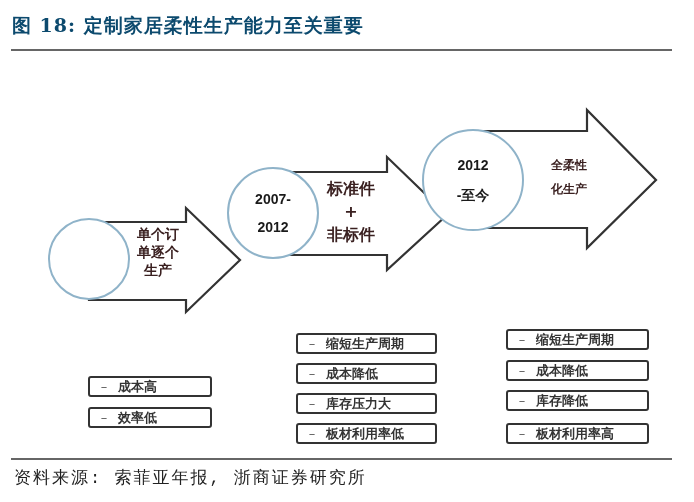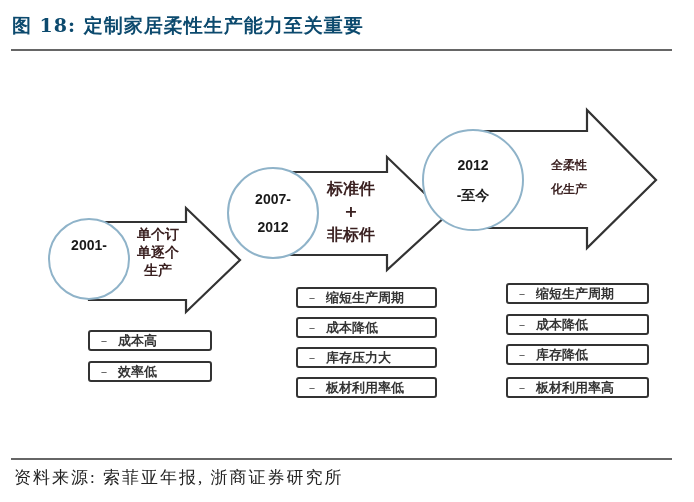--- a/index.html
+++ b/index.html
@@ -26,26 +26,26 @@
       font-family: "Liberation Sans", sans-serif;
     }
     .arrow-label {
       position: absolute; text-align: center; font-weight: bold;
       color: #3a2020; white-space: nowrap;
     }
     .pill {
       position: absolute; height: 17px; border: 2px solid #333333;
       border-radius: 3px; background: #ffffff;
       font-size: 13px; font-weight: bold; color: #333333;
-      line-height: 17px; white-space: nowrap; box-sizing: content-box;
+      line-height: 17px; white-space: nowrap; box-sizing: content-box; margin-top: 46px;
     }
     .pill .dash { display: inline-block; width: 28px; text-align: center; font-weight: normal; color: #555; }
     .source {
       position: absolute; left: 14px; top: 466px;
-      font-family: Liberation Serif, serif;
+      font-family: Liberation Mono, monospace;
       font-size: 17px; color: #222222; letter-spacing: 2px; white-space: nowrap;
     }
   </style>
 </head>
 <body>
 
 <div class="title">图 18: 定制家居柔性生产能力至关重要</div>
 <div class="rule top"></div>
 
 <svg class="diagram" width="694" height="502">
@@ -55,21 +55,20 @@
   <polygon points="273,172 387,172 387,157 447,215 387,270 387,255 273,255" fill="#ffffff" stroke="#333333" stroke-width="2.2"></polygon>
 
   <polygon points="473,131 587,131 587,110 656,180 587,248 587,228 473,228" fill="#ffffff" stroke="#333333" stroke-width="2.2"></polygon>
 
   <circle cx="89" cy="259" r="40" fill="#ffffff" stroke="#8fb3c9" stroke-width="2"></circle>
   <circle cx="273" cy="213" r="45" fill="#ffffff" stroke="#8fb3c9" stroke-width="2"></circle>
   <circle cx="473" cy="180" r="50" fill="#ffffff" stroke="#8fb3c9" stroke-width="2"></circle>
 </svg>
 
 <div class="circle-label" style="left:49px; top:231px; width:80px;">
-  <div>2001-</div>
 </div>
 <div class="arrow-label" style="left:128px; top:225px; width:60px; font-size:14px; line-height:18px;">
   <div>单个订</div>
   <div>单逐个</div>
   <div>生产</div>
 </div>
 
 <div class="circle-label" style="left:228px; top:185px; width:90px;">
   <div>2007-</div>
   <div>2012</div>

